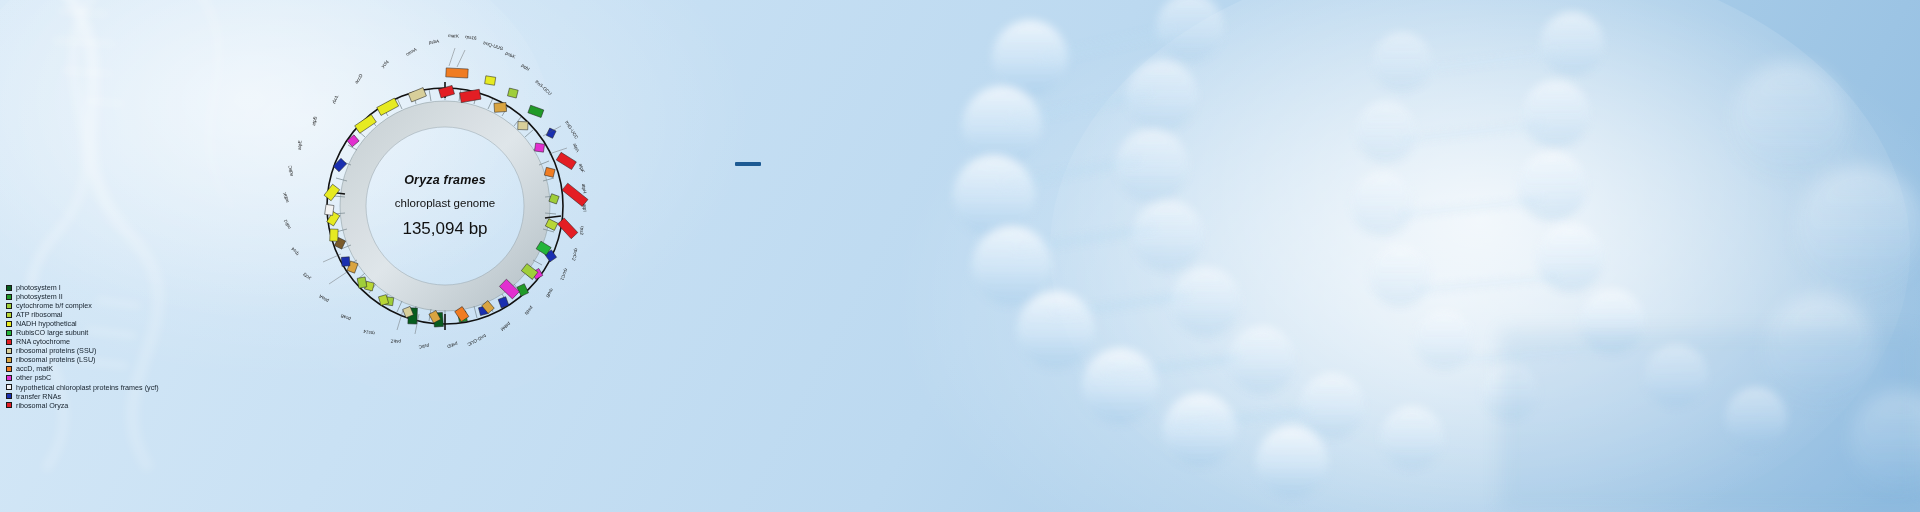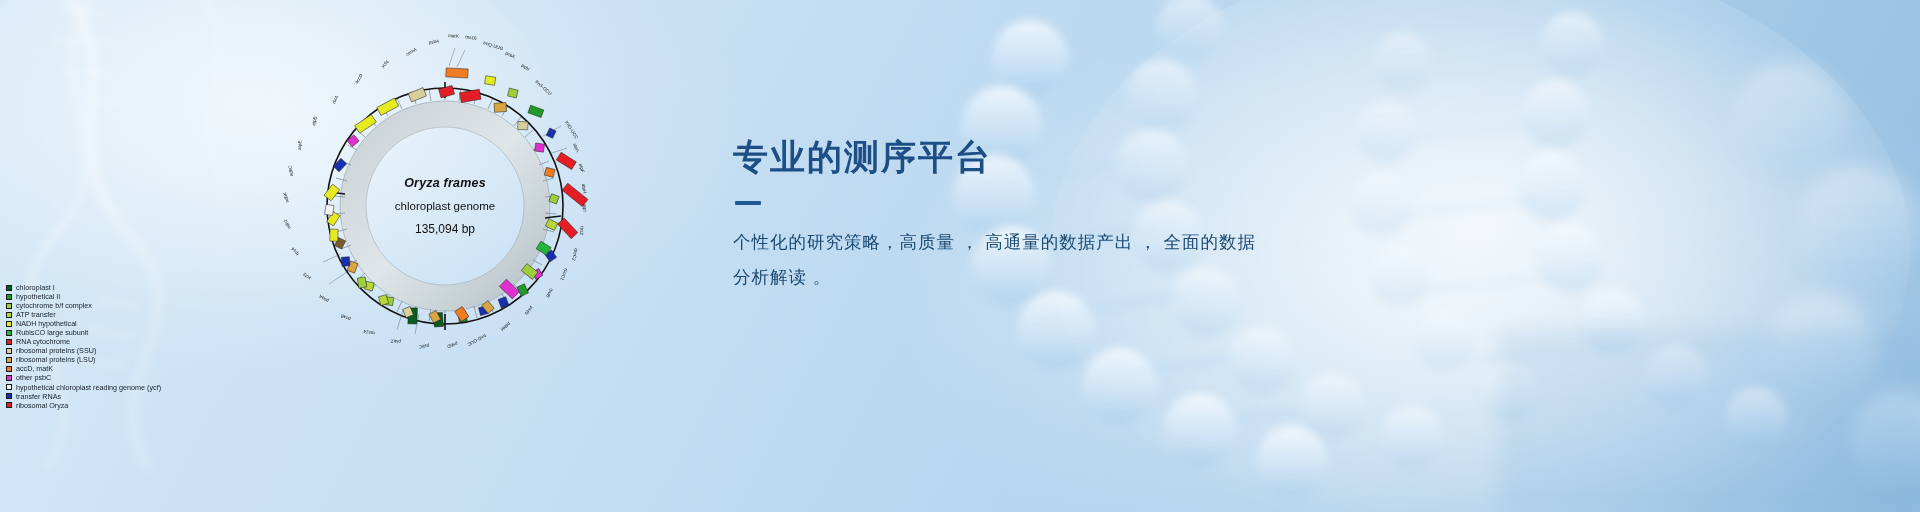--- a/index.html
+++ b/index.html
@@ -26,21 +26,21 @@
   .genome svg{display:block;}
 
   
   .genome-center{
     position:absolute;left:0;top:0;width:404px;height:404px;
     display:flex;flex-direction:column;align-items:center;justify-content:center;
     text-align:center;color:#111;
   }
   .gc-species{font-style:italic;font-weight:bold;font-size:12.5px;letter-spacing:.2px;margin-bottom:10px;}
   .gc-kind{font-size:11.5px;margin-bottom:10px;}
-  .gc-size{font-size:12px;text-align:center;}
+  .gc-size{font-size:17px;text-align:center;}
 
   
   .legend{
     position:absolute;left:6px;top:283px;
     font-size:7.2px;line-height:9.05px;color:#15202b;
     font-family:"Liberation Sans","DejaVu Sans",sans-serif;
   }
   .legend-row{display:flex;align-items:center;height:9.05px;white-space:nowrap;}
   .swatch{
     width:6px;height:6px;margin-right:4px;flex:none;
@@ -368,33 +368,33 @@
     <div class="genome-center">
       <div class="gc-species">Oryza frames</div>
       <div class="gc-kind">chloroplast genome</div>
       <div class="gc-size">135,094 bp</div>
     </div>
   </div>
 
   <div class="legend" id="legend">
       <div class="legend-row">
         <span class="swatch" style="background: rgb(7, 92, 30);"></span>
-        <span>chloroplast I</span>
+        <span>photosystem I</span>
       </div>
       <div class="legend-row">
         <span class="swatch" style="background: rgb(33, 154, 40);"></span>
-        <span>hypothetical II</span>
+        <span>photosystem II</span>
       </div>
       <div class="legend-row">
         <span class="swatch" style="background: rgb(159, 206, 58);"></span>
         <span>cytochrome b/f complex</span>
       </div>
       <div class="legend-row">
         <span class="swatch" style="background: rgb(184, 214, 54);"></span>
-        <span>ATP transfer</span>
+        <span>ATP ribosomal</span>
       </div>
       <div class="legend-row">
         <span class="swatch" style="background: rgb(230, 234, 34);"></span>
         <span>NADH hypothetical</span>
       </div>
       <div class="legend-row">
         <span class="swatch" style="background: rgb(35, 181, 58);"></span>
         <span>RubisCO large subunit</span>
       </div>
       <div class="legend-row">
@@ -412,31 +412,29 @@
       <div class="legend-row">
         <span class="swatch" style="background: rgb(240, 124, 34);"></span>
         <span>accD, matK</span>
       </div>
       <div class="legend-row">
         <span class="swatch" style="background: rgb(226, 47, 208);"></span>
         <span>other psbC</span>
       </div>
       <div class="legend-row">
         <span class="swatch" style="background: rgb(243, 243, 243);"></span>
-        <span>hypothetical chloroplast reading genome (ycf)</span>
+        <span>hypothetical chloroplast proteins frames (ycf)</span>
       </div>
       <div class="legend-row">
         <span class="swatch" style="background: rgb(26, 47, 176);"></span>
         <span>transfer RNAs</span>
       </div>
       <div class="legend-row">
         <span class="swatch" style="background: rgb(226, 27, 36);"></span>
         <span>ribosomal Oryza</span>
       </div>
     </div>
 
   <div class="copy">
-    <h1 class="headline">专业的测序平台</h1>
     <div class="rule"></div>
-    <p class="sub">个性化的研究策略，高质量 ， 高通量的数据产出 ， 全面的数据分析解读 。</p>
   </div>
 
 </div>
 
 </body></html>

